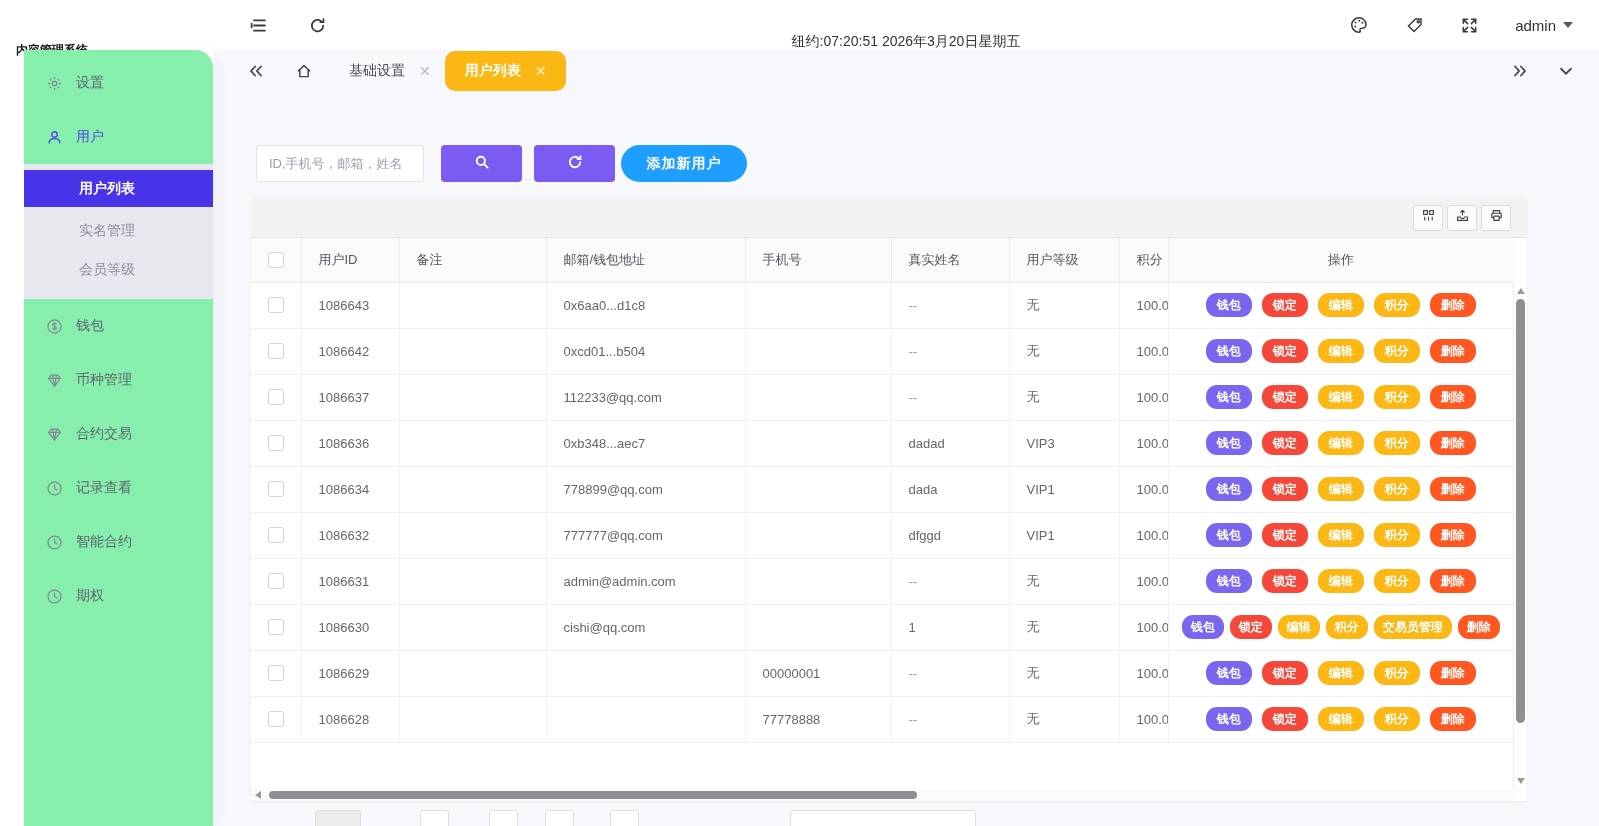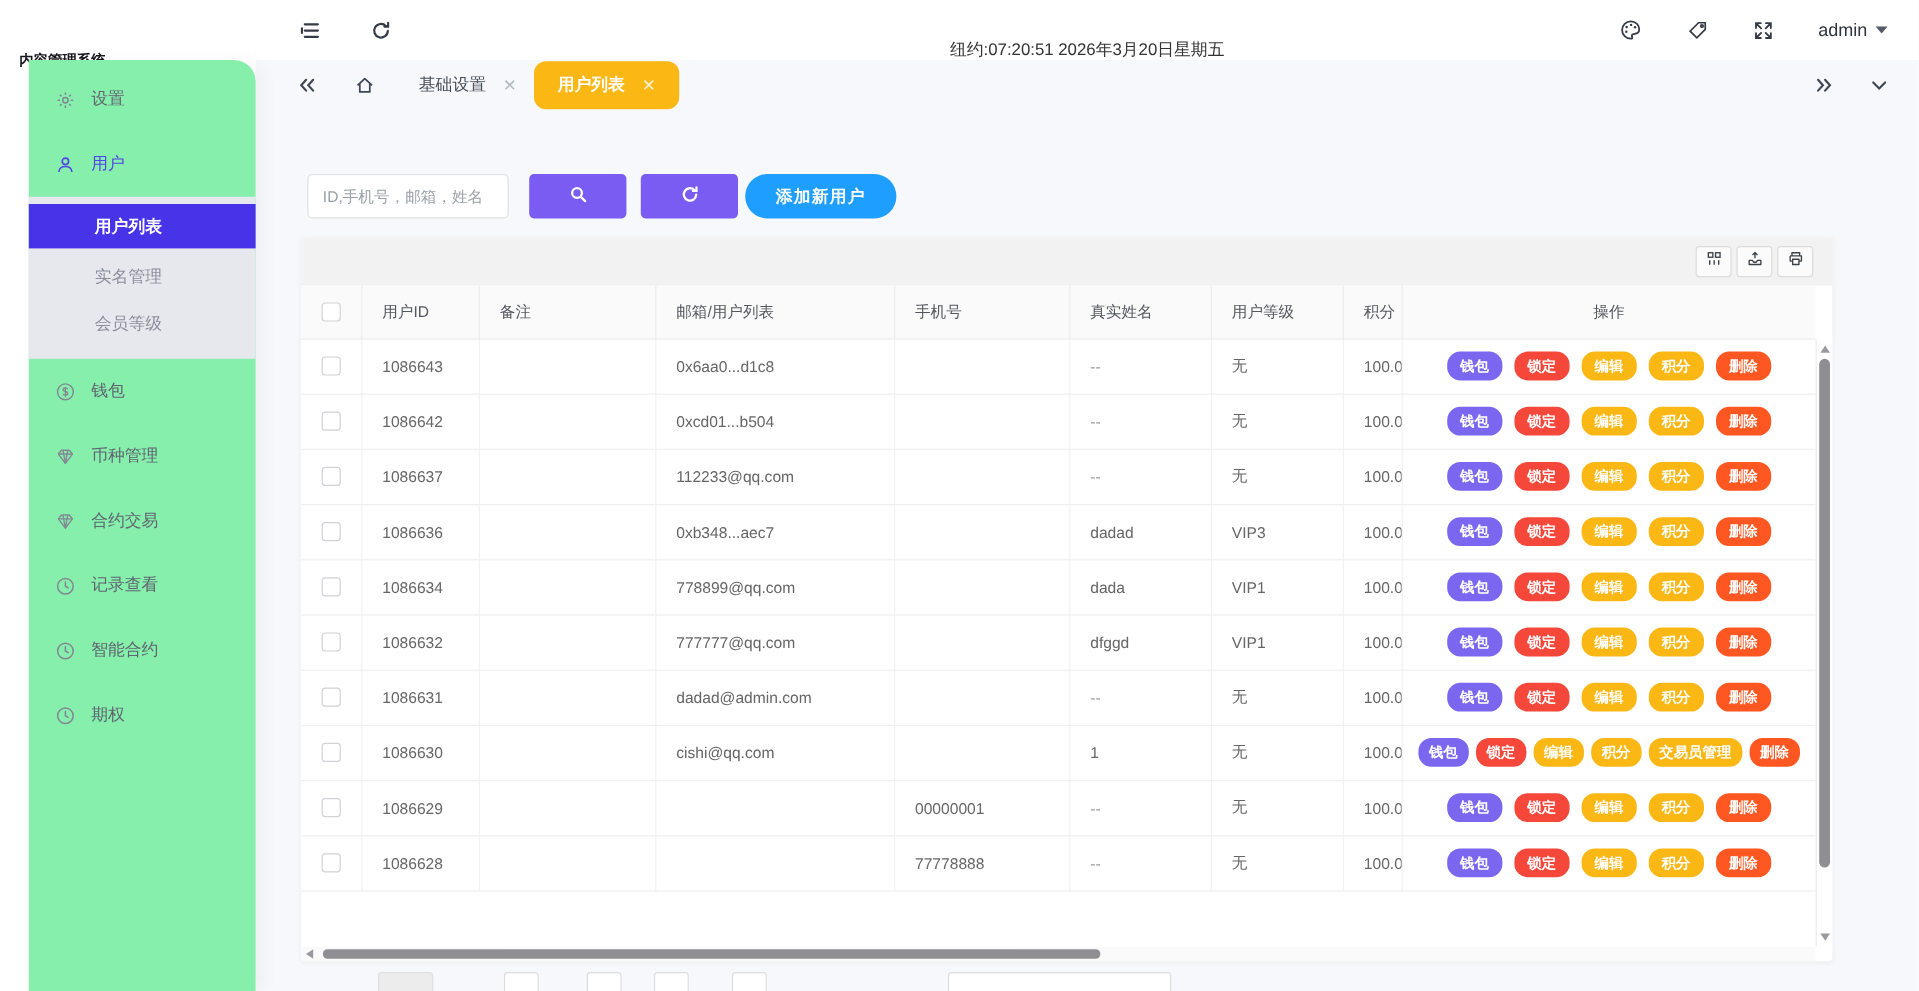--- a/index.html
+++ b/index.html
@@ -323,21 +323,21 @@
               <col style="width:118px">
               <col style="width:110px">
               <col style="width:49px">
             <col style="width:345px">
           </colgroup>
           <thead>
             <tr id="table-head-row">
               <th class="center"><input type="checkbox" class="cb" style=""></th>
             <th>用户ID</th>
                 <th>备注</th>
-                <th>邮箱/用户列表</th>
+                <th>邮箱/钱包地址</th>
                 <th>手机号</th>
                 <th>真实姓名</th>
                 <th>用户等级</th>
                 <th>积分</th>
                 <th class="center">操作</th>
               </tr>
           </thead>
           <tbody id="table-body">
               <tr>
                 <td class="center"><input type="checkbox" class="cb" style=""></td>
@@ -450,21 +450,21 @@
                     <span class="pill" style="background: rgb(251, 183, 20);">编辑</span>
                     <span class="pill" style="background: rgb(251, 183, 20);">积分</span>
                     <span class="pill" style="background: rgb(255, 87, 34);">删除</span>
                   </div>
                 </td>
               </tr>
               <tr>
                 <td class="center"><input type="checkbox" class="cb" style=""></td>
                 <td>1086631</td>
                 <td></td>
-                <td>dadad@admin.com</td>
+                <td>admin@admin.com</td>
                 <td></td>
                 <td class="muted">--</td>
                 <td>无</td>
                 <td>100.0</td>
                 <td class="center">
                   <div class="acts">
                     <span class="pill" style="background: rgb(123, 102, 240);">钱包</span>
                     <span class="pill" style="background: rgb(245, 72, 59);">锁定</span>
                     <span class="pill" style="background: rgb(251, 183, 20);">编辑</span>
                     <span class="pill" style="background: rgb(251, 183, 20);">积分</span>

